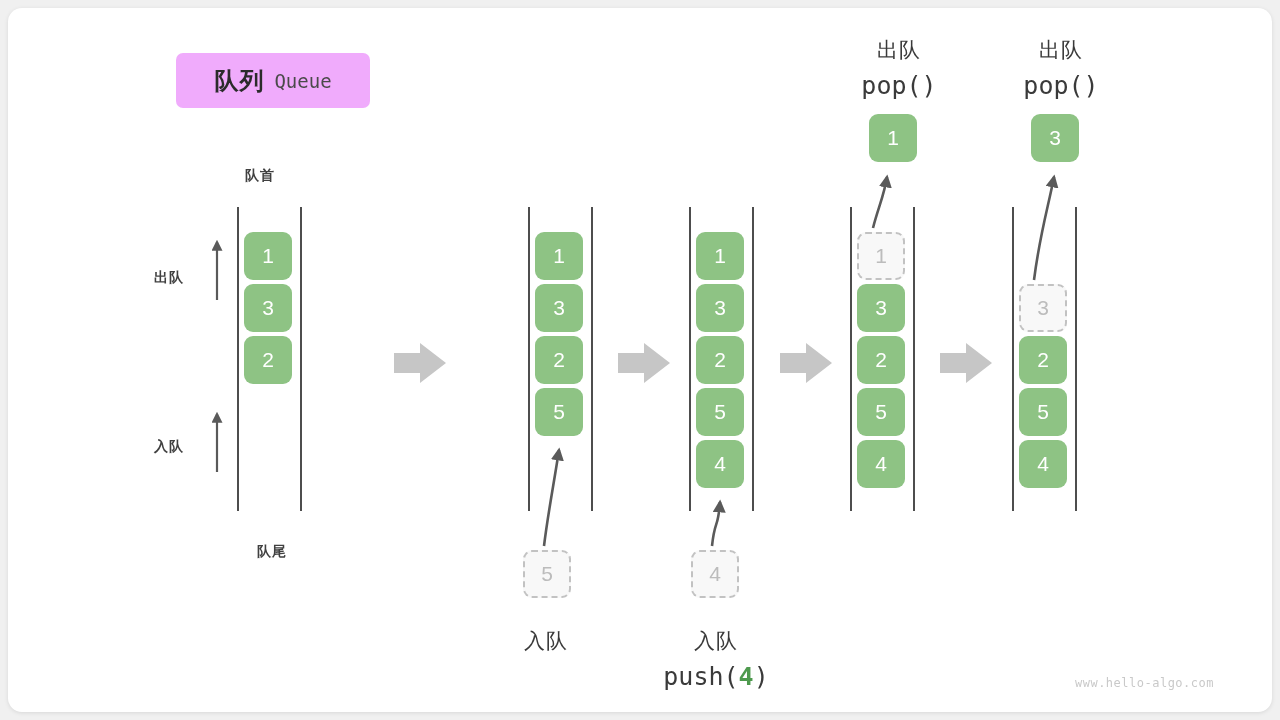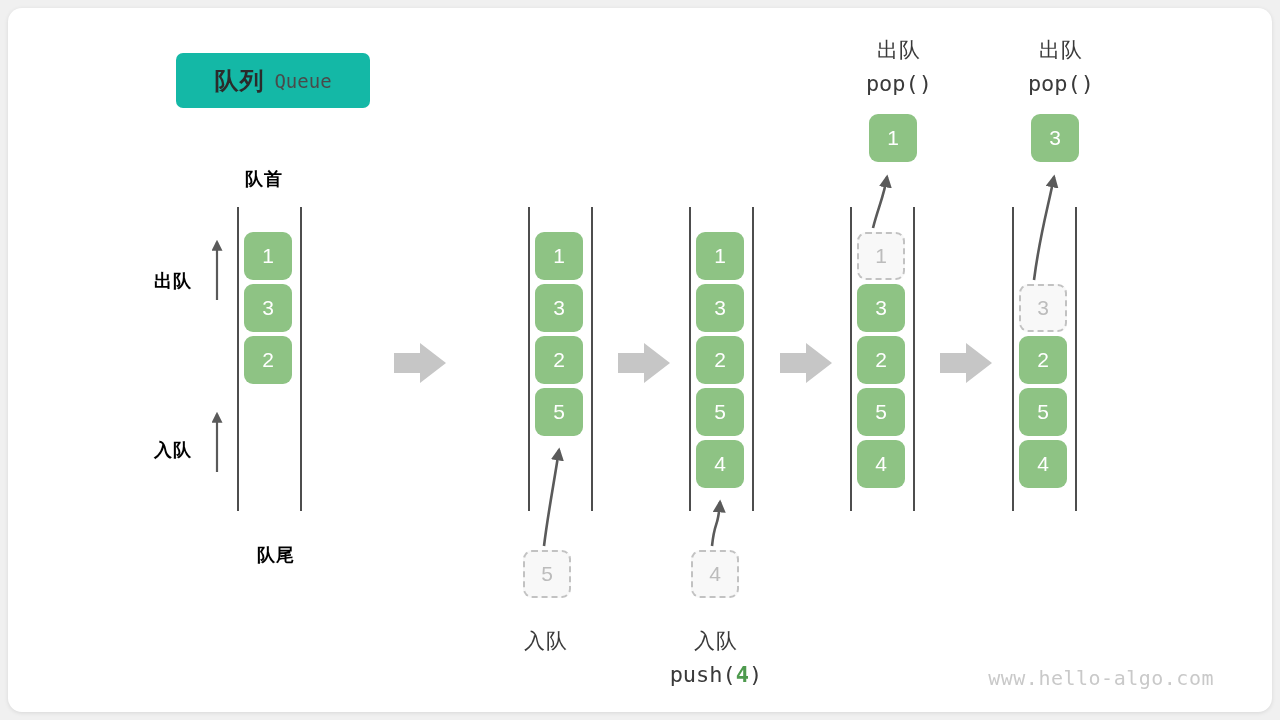--- a/index.html
+++ b/index.html
@@ -33,21 +33,21 @@
     overflow: hidden;
   }
 
   
   .title-badge {
     position: absolute;
     left: 168px;
     top: 45px;
     width: 194px;
     height: 55px;
-    background: #14b8a6;
+    background: #f0abfc;
     border-radius: 7px;
     display: flex;
     align-items: center;
     justify-content: center;
     gap: 10px;
   }
   .title-cn {
     font-size: 24px;
     font-weight: bold;
     color: #2b2b2b;
@@ -55,42 +55,42 @@
   }
   .title-en {
     font-family: "DejaVu Sans Mono", "Liberation Mono", monospace;
     font-size: 19px;
     color: #4a4a4a;
   }
 
   
   .lbl-cn {
     position: absolute;
-    font-size: 18px;
+    font-size: 14px;
     font-weight: bold;
-    color: #000000;
+    color: #404040;
     white-space: nowrap;
     letter-spacing: 1px;
   }
   .op-label {
     position: absolute;
     text-align: center;
     white-space: nowrap;
     line-height: 1.55;
   }
   .op-label .op-cn {
     display: block;
     font-size: 21px;
     color: #3a3a3a;
     letter-spacing: 1px;
   }
   .op-label .op-code {
     display: block;
     font-family: "DejaVu Sans Mono", "Liberation Mono", monospace;
-    font-size: 22px;
+    font-size: 25px;
     color: #3a3a3a;
   }
   .op-label .op-arg {
     color: #4e9a4e;
     font-weight: bold;
   }
 
   
   .rail {
     position: absolute;
@@ -127,21 +127,21 @@
     height: 704px;
     pointer-events: none;
   }
 
   
   .watermark {
     position: absolute;
     right: 58px;
     bottom: 22px;
     font-family: "DejaVu Sans Mono", "Liberation Mono", monospace;
-    font-size: 20px;
+    font-size: 12px;
     color: #c9c9c9;
     letter-spacing: 0.5px;
   }
 </style>
 </head>
 <body>
 
 <div id="canvas">
   <div class="card">
 

